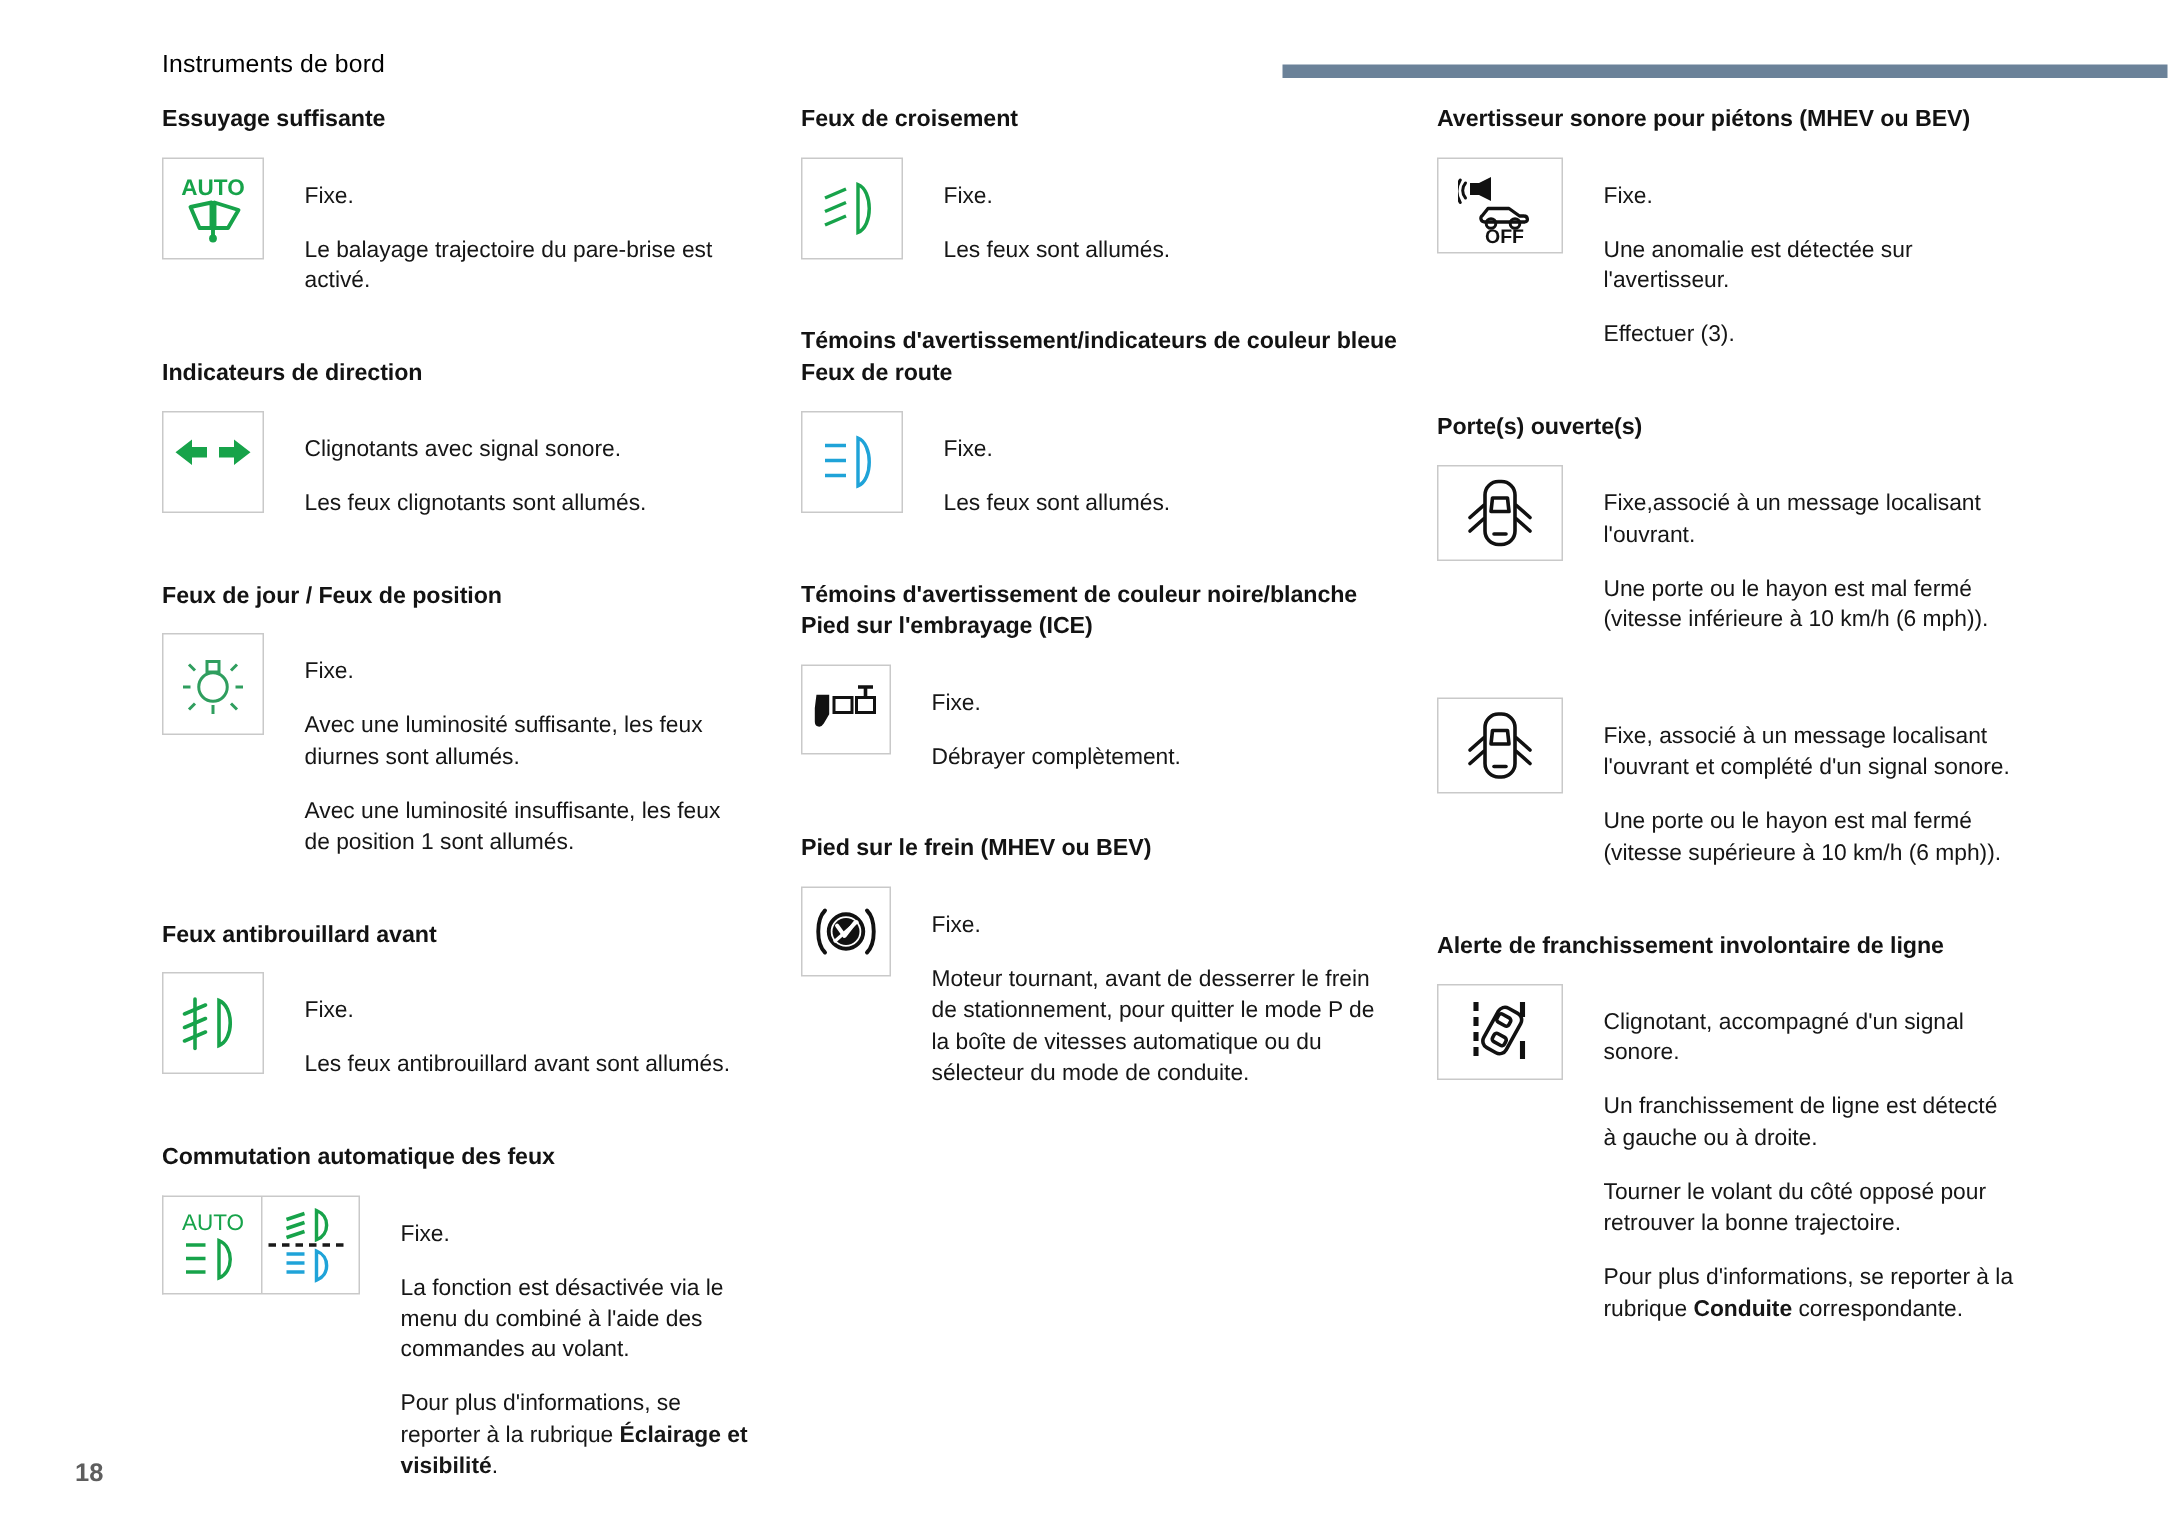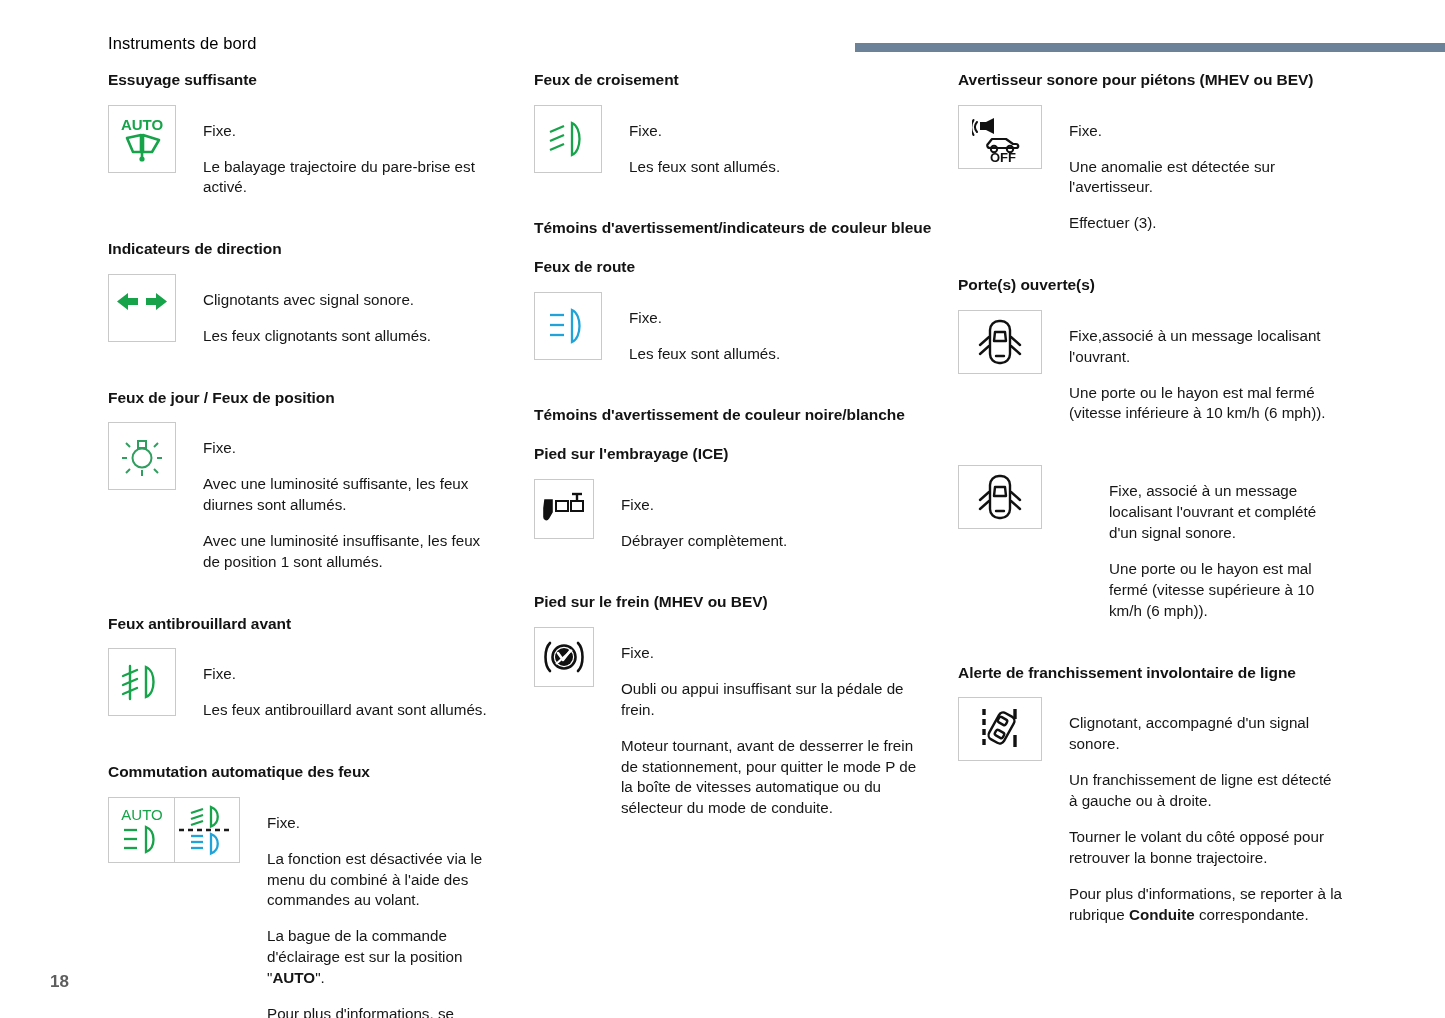--- a/index.html
+++ b/index.html
@@ -41,21 +41,21 @@
   .col-3 { left:958px;  width:400px; }
 
   
   h2.sec {
     margin:0 0 0 0;
     font-size:15.5px; font-weight:bold; color:#131313;
     line-height:1.33;
     letter-spacing:-0.05px;
   }
   .sec.sp-top { margin-top:26px; }
-  .sec.sp-top-s { margin-top:18px; }
+  .sec.sp-top-s { }
 
   .row { display:flex; align-items:flex-start; margin-top:14px; }
   .icon-cell { flex:0 0 auto; }
   .desc {
     font-size:15.2px; line-height:1.375; color:#161616;
     padding-left:12px; padding-top:1px;
   }
   .desc p { margin:15px; }
   .desc b { font-weight:bold; }
 
@@ -201,21 +201,20 @@
               </g>
               <g stroke="#1a1a1a" stroke-width="2.4" stroke-dasharray="5 4">
                 <line x1="-8" y1="29" x2="52" y2="29"></line>
               </g>
             </svg>
           </div>
         </div>
         <div class="desc">
           <p>Fixe.</p>
           <p>La fonction est désactivée via le menu du combiné à l'aide des commandes au volant.</p>
-          <p>La bague de la commande d'éclairage est sur la position "<b>AUTO</b>".</p>
           <p>Pour plus d'informations, se reporter à la rubrique <b>Éclairage et visibilité</b>.</p>
         </div>
       </div>
     </div>
 
     <div class="col col-2">
 
       <h2 class="sec">Feux de croisement</h2>
       <div class="row">
         <div class="icon-cell">
@@ -290,21 +289,20 @@
               </g>
               <circle cx="25" cy="23" r="11.5" fill="none" stroke="#111" stroke-width="2.6"></circle>
               <circle cx="25" cy="23" r="9" fill="#111"></circle>
               <path d="M19 19 L24 26 L31 17" fill="none" stroke="#fff" stroke-width="2.6" stroke-linecap="round" stroke-linejoin="round"></path>
               <path d="M17 30 L33 16" stroke="#fff" stroke-width="2.2"></path>
             </svg>
           </div>
         </div>
         <div class="desc">
           <p>Fixe.</p>
-          <p>Oubli ou appui insuffisant sur la pédale de frein.</p>
           <p>Moteur tournant, avant de desserrer le frein de stationnement, pour quitter le mode P de la boîte de vitesses automatique ou du sélecteur du mode de conduite.</p>
         </div>
       </div>
     </div>
 
     <div class="col col-3">
 
       <h2 class="sec">Avertisseur sonore pour piétons (MHEV ou BEV)</h2>
       <div class="row">
         <div class="icon-cell">
@@ -350,21 +348,21 @@
               </g>
             </svg>
           </div>
         </div>
         <div class="desc">
           <p>Fixe,associé à un message localisant l'ouvrant.</p>
           <p>Une porte ou le hayon est mal fermé (vitesse inférieure à 10 km/h (6 mph)).</p>
         </div>
       </div>
 
-      <div class="row" style="margin-top:26px;gap:40px;">
+      <div class="row" style="margin-top:26px;">
         <div class="icon-cell">
           <div class="frame f64">
             <svg width="54" height="54" viewBox="0 0 54 54">
               <g fill="none" stroke="#111" stroke-width="2.4" stroke-linecap="round" stroke-linejoin="round">
                 <rect x="17" y="6" width="20" height="42" rx="9"></rect>
                 <path d="M22 17 L32 17 L33 26 L21 26 Z"></path>
                 <line x1="23" y1="41" x2="31" y2="41"></line>
                 <line x1="16" y1="22" x2="7" y2="30"></line>
                 <line x1="16" y1="31" x2="7" y2="39"></line>
                 <line x1="38" y1="22" x2="47" y2="30"></line>

